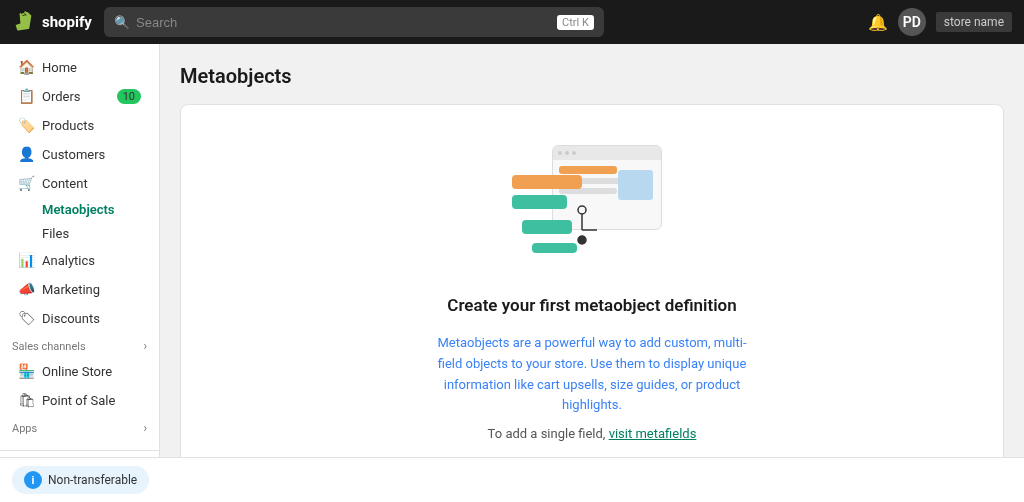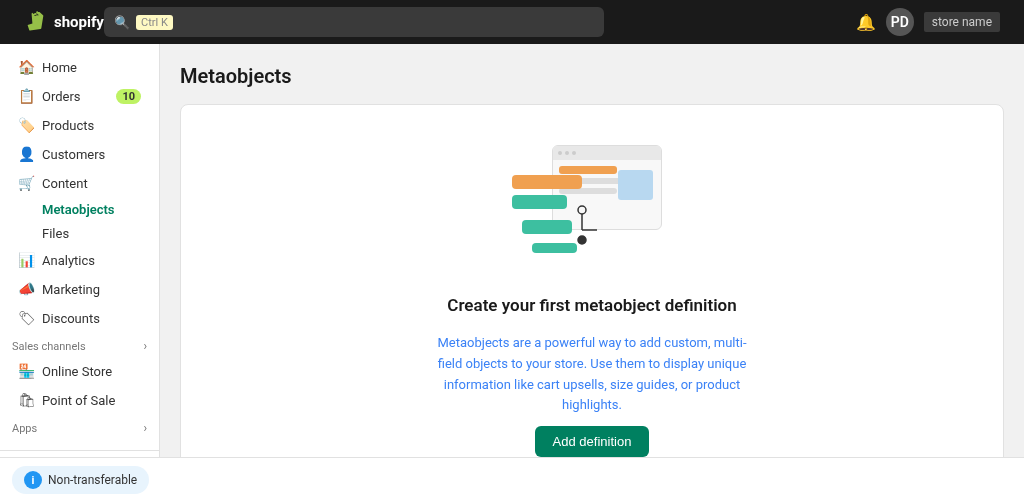--- a/index.html
+++ b/index.html
@@ -1,43 +1,43 @@
 <!DOCTYPE html>
 <html><head>
   <meta charset="utf-8">
   <style>
     * { box-sizing: border-box; margin: 0; padding: 0; }
     body { font-family: -apple-system, BlinkMacSystemFont, 'Segoe UI', Roboto, sans-serif; background: #f1f1f1; display: flex; flex-direction: column; height: 502px; overflow: hidden; font-size: 13px; }
 
     
-    .topbar { background: #1a1a1a; display: flex; align-items: center; height: 44px; padding: 0 24px; flex-shrink: 0; }
+    .topbar { background: #1a1a1a; display: flex; align-items: center; height: 44px; padding: 0 12px; gap: 12px; flex-shrink: 0; }
     .shopify-logo { display: flex; align-items: center; gap: 6px; color: #fff; font-weight: 700; font-size: 15px; flex-shrink: 0; }
     .shopify-logo svg { width: 24px; height: 24px; }
     .search-bar { flex: 1; max-width: 500px; background: #3a3a3a; border-radius: 6px; display: flex; align-items: center; padding: 0 10px; height: 30px; gap: 6px; color: #aaa; font-size: 13px; }
     .search-bar input { background: transparent; border: none; outline: none; color: #ccc; font-size: 13px; flex: 1; }
     .search-bar input::placeholder { color: #888; }
-    .ctrl-k { font-size: 11px; color: #888; background: #fef9c3; padding: 1px 5px; border-radius: 3px; }
+    .ctrl-k { font-size: 11px; color: #888; background: #ffffff; padding: 1px 5px; border-radius: 3px; }
     .topbar-right { display: flex; align-items: center; gap: 10px; margin-left: auto; }
     .bell-icon { color: #fff; font-size: 16px; cursor: pointer; }
     .avatar { width: 28px; height: 28px; background: #555; border-radius: 50%; display: flex; align-items: center; justify-content: center; color: #fff; font-size: 14px; font-weight: 600; }
     .store-name { background: #3a3a3a; color: #ccc; border-radius: 2px; padding: 3px 8px; font-size: 12px; max-width: 100px; overflow: hidden; text-overflow: ellipsis; white-space: nowrap; }
 
     
     .layout { display: flex; flex: 1; overflow: hidden; }
 
     
     .sidebar { width: 160px; background: #fff; border-right: 1px solid #e1e1e1; overflow-y: auto; flex-shrink: 0; padding: 8px 0; }
     .sidebar-item { display: flex; align-items: center; gap: 8px; padding: 6px 12px; cursor: pointer; color: #333; font-size: 13px; border-radius: 4px; margin: 1px 6px; }
     .sidebar-item .icon { font-size: 14px; width: 16px; text-align: center; flex-shrink: 0; color: #555; }
     .sidebar-sub { padding: 4px 12px 4px 36px; cursor: pointer; color: #333; font-size: 13px; border-radius: 4px; margin: 1px 6px; }
     .sidebar-sub.active { color: #008060; font-weight: 600; }
     .sidebar-section-row { display: flex; align-items: center; justify-content: space-between; padding: 6px 12px 3px 12px; }
     .sidebar-section-row span { font-size: 11px; color: #777; font-weight: 400; }
     .sidebar-section-row .chevron { font-size: 12px; color: #777; }
-    .badge { background: #bef264; color: #333; border-radius: 10px; font-size: 11px; padding: 1px 6px; margin-left: auto; font-weight: bold; }
+    .badge { background: #22c55e; color: #333; border-radius: 10px; font-size: 11px; padding: 1px 6px; margin-left: auto; }
 
     
     .main { flex: 1; padding: 20px; overflow-y: auto; background: #f1f1f1; }
     .page-title { font-size: 20px; font-weight: 600; color: #1a1a1a; margin-bottom: 16px; }
     .content-card { background: #fff; border-radius: 8px; border: 1px solid #e1e1e1; padding: 40px 20px; display: flex; flex-direction: column; align-items: center; text-align: center; min-height: 340px; }
 
     
     .illustration { width: 160px; height: 130px; position: relative; margin-bottom: 20px; }
 
     
@@ -74,20 +74,21 @@
 
 <div class="topbar">
   <div class="shopify-logo">
     <svg viewBox="0 0 24 24" fill="#96bf48" xmlns="http://www.w3.org/2000/svg">
       <path d="M15.5 2.1c-.1 0-1.4-.1-1.4-.1s-.9-.9-1-.9c-.1 0-.3 0-.4.1l-.5 1.6c-.3.1-.6.2-.9.3-.8.3-1.5.5-2.1.8L8.5 2.7c-.6.2-1 .8-.9 1.4l.8 9.5-4.8 1.3 1.6 5.1c.1.4.5.6.9.6l10.4-1.5c.4-.1.7-.4.8-.8l2-12.2c.1-.4-.1-.9-.5-1.1zM13.3 3l-.3 1-.4-.4.7-.6zm-1.2.1l.3 1.1-.7.2.4-1.3zm2.4 1.7l-.2.7c-.6-.3-1.3-.5-1.9-.6l.2-.8c.7.1 1.3.4 1.9.7zm-4 .4c.7-.2 1.4-.4 2.1-.4l-.2.8c-.6 0-1.3.2-1.9.4l-.2-.7 .2-.1z" fill="#96bf48"></path>
     </svg>
     <span>shopify</span>
   </div>
   <div class="search-bar">
     <span style="color:#888;font-size:13px;">🔍</span>
+    <input type="text" placeholder="Search" style="">
     <span class="ctrl-k">Ctrl K</span>
   </div>
   <div class="topbar-right">
     <span class="bell-icon">🔔</span>
     <div class="avatar">PD</div>
     <div class="store-name">store name</div>
   </div>
 </div>
 
 <div class="layout">
@@ -187,20 +188,23 @@
           <circle cx="5" cy="10" r="4" fill="none" stroke="#333" stroke-width="1.5"></circle>
           <line x1="5" y1="14" x2="5" y2="30" stroke="#333" stroke-width="1.5"></line>
           <line x1="5" y1="30" x2="20" y2="30" stroke="#333" stroke-width="1.5"></line>
           <circle cx="5" cy="40" r="4" fill="#333" stroke="#333" stroke-width="1.5"></circle>
         </svg>
       </div>
 
       <h2 class="empty-title">Create your first metaobject definition</h2>
       <p class="empty-desc">Metaobjects are a powerful way to add custom, multi-field objects to your store. Use them to display unique information like cart upsells, size guides, or product highlights.</p>
 
+      <p class="empty-link-text">
+        To add a single field, <a>visit metafields</a>
+      </p>
 
       <button class="add-btn">Add definition</button>
     </div>
 
   </div>
 </div>
 
 <div class="bottombar">
   <div class="info-badge">
     <div class="info-icon">i</div>

